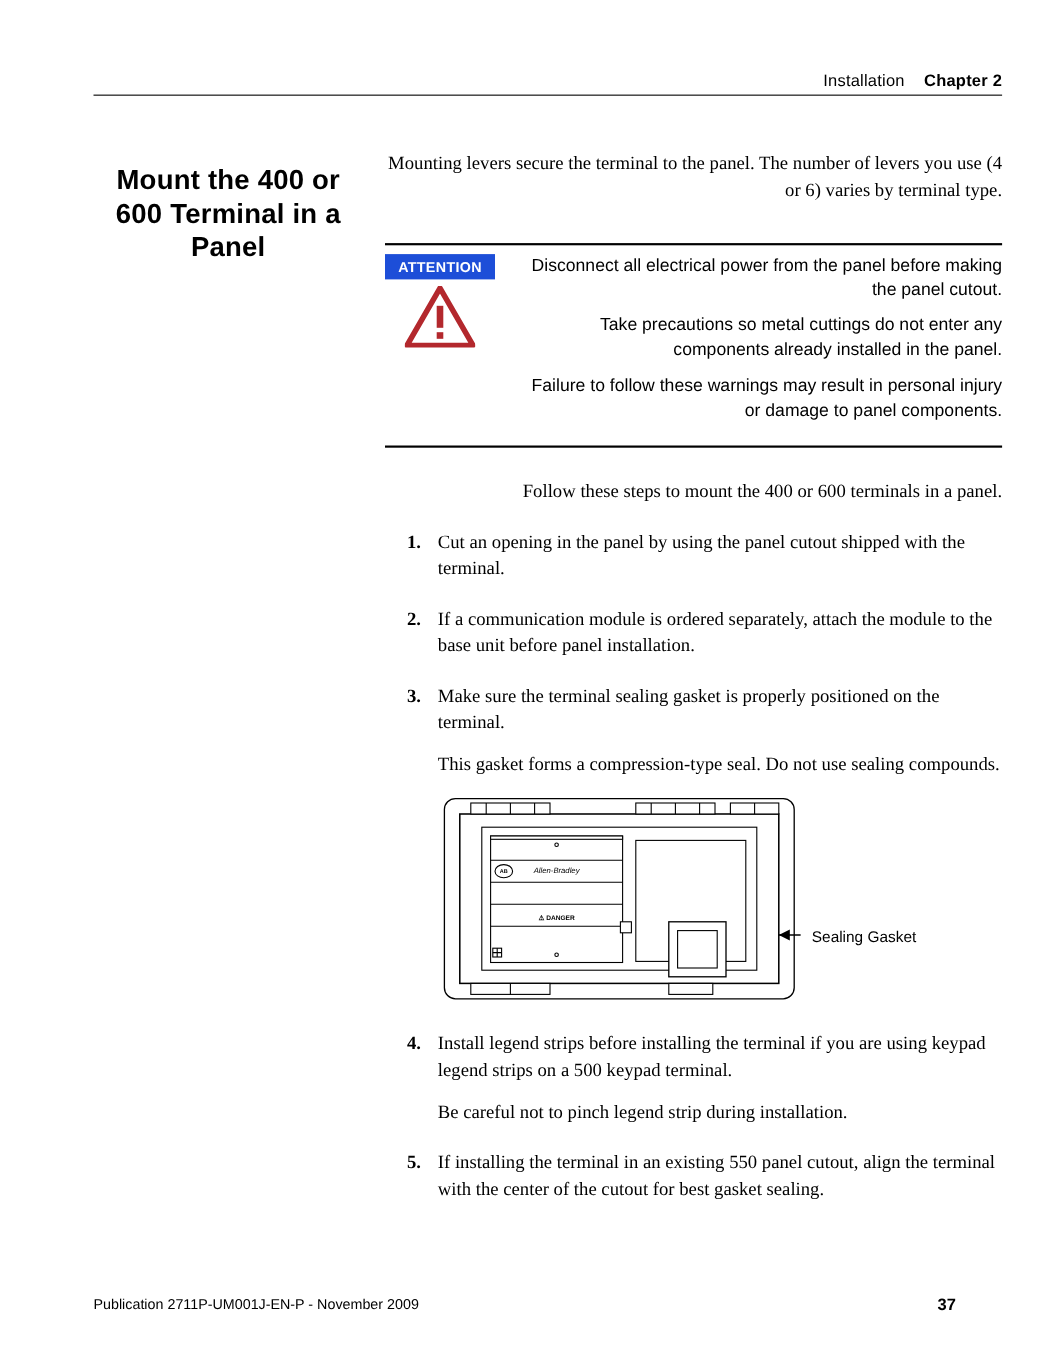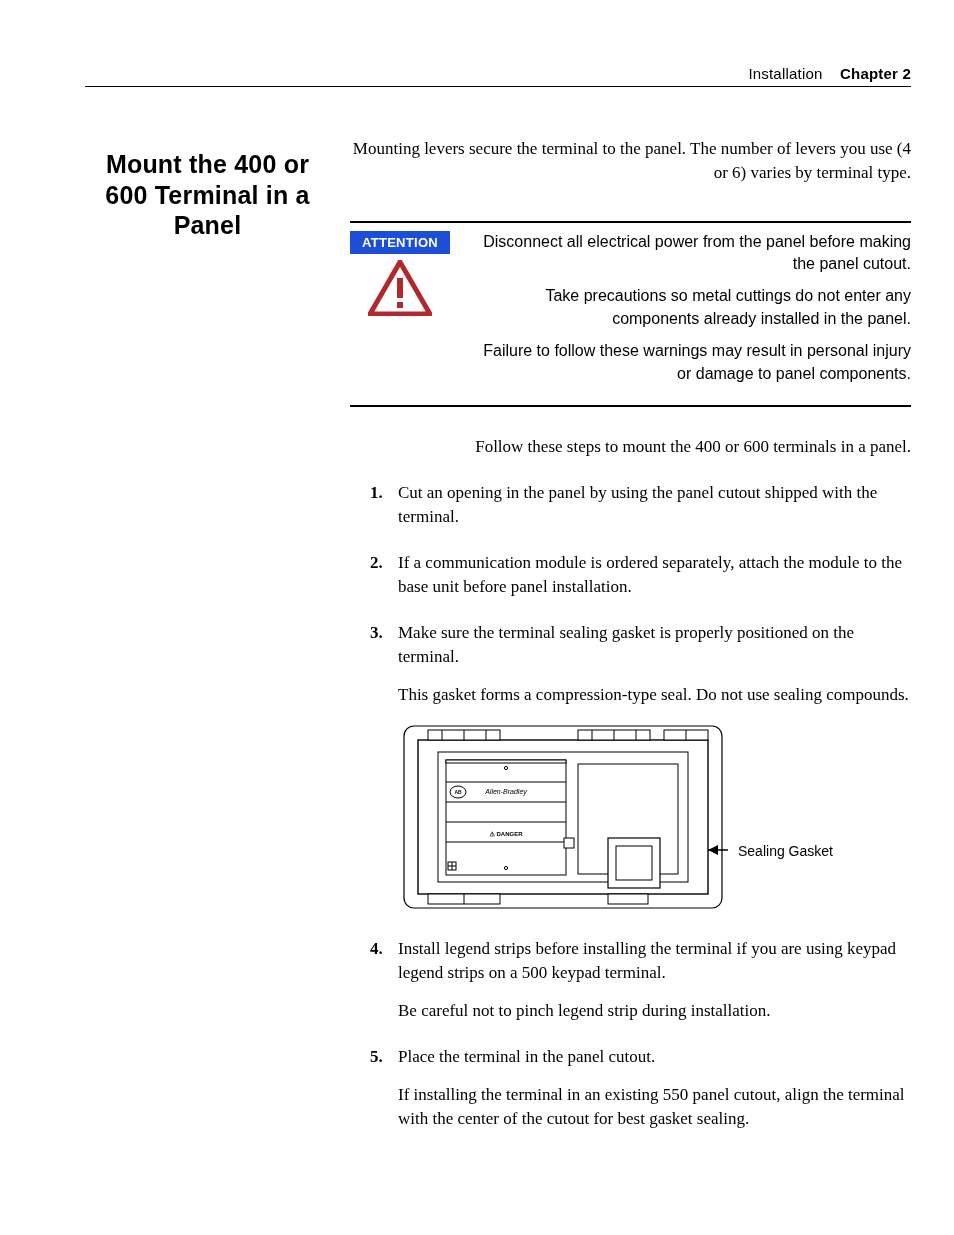--- a/index.html
+++ b/index.html
@@ -216,22 +216,25 @@
               <polygon points="310,130 320,125 320,135" fill="#000"></polygon>
             </svg>
             <span class="callout-label" style="left:340px; top:122px;">Sealing Gasket</span>
           </div>
         </li>
         <li>
           <span>Install legend strips before installing the terminal if you are using keypad legend strips on a 500 keypad terminal.</span>
           <div class="sub">Be careful not to pinch legend strip during installation.</div>
         </li>
         <li>
-          <span>Place the terminal in the panel cutout.</span>
           <div class="sub">If installing the terminal in an existing 550 panel cutout, align the terminal with the center of the cutout for best gasket sealing.</div>
         </li>
       </ol>
 
     </div>
   </div>
 
+  <div class="footer">
+    <span class="pub">Publication 2711P-UM001J-EN-P - November 2009</span>
+    <span class="pg">37</span>
+  </div>
 
 </div>
 
 </body></html>

